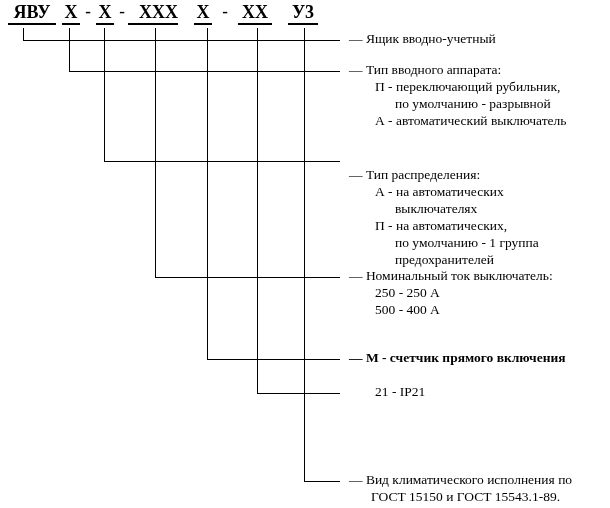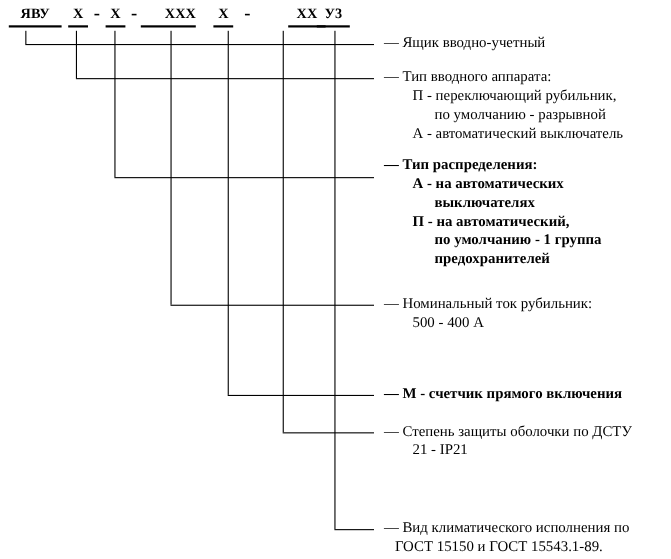--- a/index.html
+++ b/index.html
@@ -20,21 +20,21 @@
   #designation {
     position: absolute;
     left: 0;
     top: 2px;
     width: 340px;
     height: 26px;
   }
   .code-token {
     position: absolute;
     top: 0;
-    font-size: 13px;
+    font-size: 18px;
     font-weight: bold;
     line-height: 20px;
     text-align: center;
     white-space: pre;
     border-bottom: 2px solid #000;
     padding-bottom: 1px;
   }
   .code-sep {
     position: absolute;
     top: 0;
@@ -91,21 +91,21 @@
 </style>
 </head>
 <body>
 
 <div id="designation">
     <span class="code-token" style="left: 8px; width: 48px;">ЯВУ</span>
     <span class="code-token" style="left: 62px; width: 18px;">Х</span>
     <span class="code-token" style="left: 96px; width: 18px;">Х</span>
     <span class="code-token" style="left: 128px; width: 50px; text-align: right;">ХХХ</span>
     <span class="code-token" style="left: 194px; width: 18px;">Х</span>
-    <span class="code-token" style="left: 238px; width: 34px; margin-left: 24px;">ХХ</span>
+    <span class="code-token" style="left: 238px; width: 34px;">ХХ</span>
     <span class="code-token" style="left: 288px; width: 30px;">У3</span>
     <span class="code-sep" style="left: 80px; width: 16px;">-</span>
     <span class="code-sep" style="left: 114px; width: 16px;">-</span>
     <span class="code-sep" style="left: 212px; width: 26px;">-</span>
   </div>
 
 <div id="leaders">
     <div class="vline" style="left: 23px; top: 28px; height: 12px;"></div>
     <div class="hline" style="left: 23px; top: 40px; width: 317px;"></div>
     <div class="vline" style="left: 69px; top: 28px; height: 43px;"></div>
@@ -118,18 +118,18 @@
     <div class="hline" style="left: 207px; top: 359px; width: 133px;"></div>
     <div class="vline" style="left: 257px; top: 28px; height: 365px;"></div>
     <div class="hline" style="left: 257px; top: 393px; width: 83px;"></div>
     <div class="vline" style="left: 304px; top: 28px; height: 453px;"></div>
     <div class="hline" style="left: 304px; top: 481px; width: 36px;"></div>
   </div>
 
 <div id="descriptions">
     <div class="desc" style="top: 30px;"><span class="head">— Ящик вводно-учетный</span></div>
     <div class="desc" style="top: 61px;"><span class="head">— Тип вводного аппарата:</span><span class="sub">П - переключающий рубильник,</span><span class="sub2">по умолчанию - разрывной</span><span class="sub">А - автоматический выключатель</span></div>
-    <div class="desc" style="top: 141px; font-weight: bold;"><span class="head">— Тип распределения:</span><span class="sub">А - на автоматических</span><span class="sub2">выключателях</span><span class="sub">П - на автоматический,</span><span class="sub2">по умолчанию - 1 группа</span><span class="sub2">предохранителей</span></div>
-    <div class="desc" style="top: 267px;"><span class="head">— Номинальный ток рубильник:</span><span class="sub">500 - 400 А</span></div>
+    <div class="desc" style="top: 166px;"><span class="head">— Тип распределения:</span><span class="sub">А - на автоматических</span><span class="sub2">выключателях</span><span class="sub">П - на автоматических,</span><span class="sub2">по умолчанию - 1 группа</span><span class="sub2">предохранителей</span></div>
+    <div class="desc" style="top: 267px;"><span class="head">— Номинальный ток выключатель:</span><span class="sub">250 - 250 А</span><span class="sub">500 - 400 А</span></div>
     <div class="desc" style="top: 349px; font-weight: bold;"><span class="head">— М - счетчик прямого включения</span></div>
-    <div class="desc" style="top: 383px;"><span class="head">— Степень защиты оболочки по ДСТУ</span><span class="sub">21 - IP21</span></div>
-    <div class="desc" style="top: 471px;"><span class="head">— Вид климатического исполнения по</span><span class="cont">ГОСТ 15150 и ГОСТ 15543.1-89.</span></div>
+    <div class="desc" style="top: 383px;"><span class="sub">21 - IP21</span></div>
+    <div class="desc" style="top: 471px; text-align: center;"><span class="head">— Вид климатического исполнения по</span><span class="cont">ГОСТ 15150 и ГОСТ 15543.1-89.</span></div>
   </div>
 
 </body></html>

